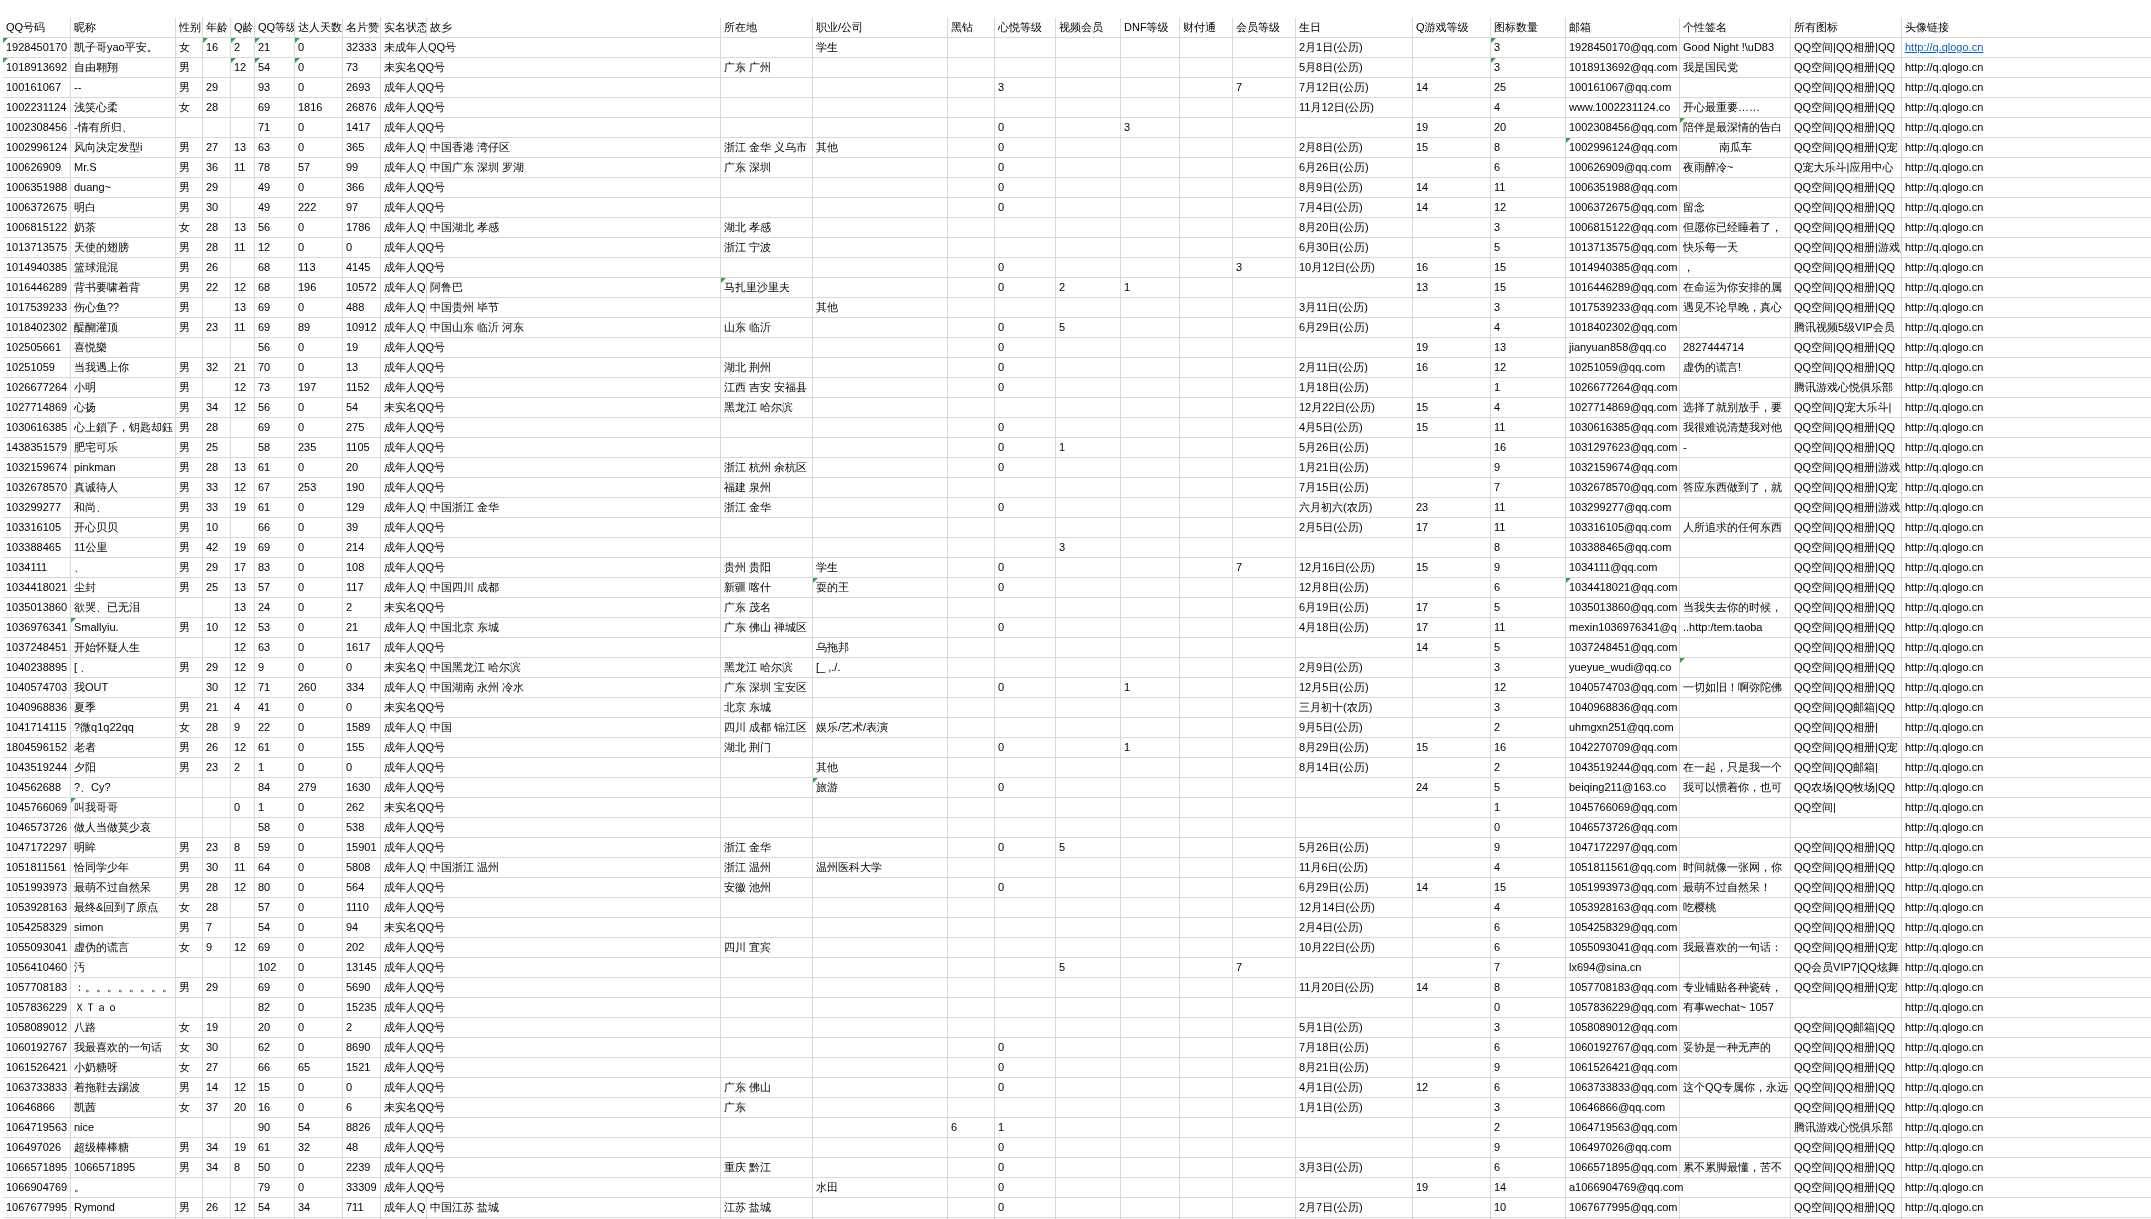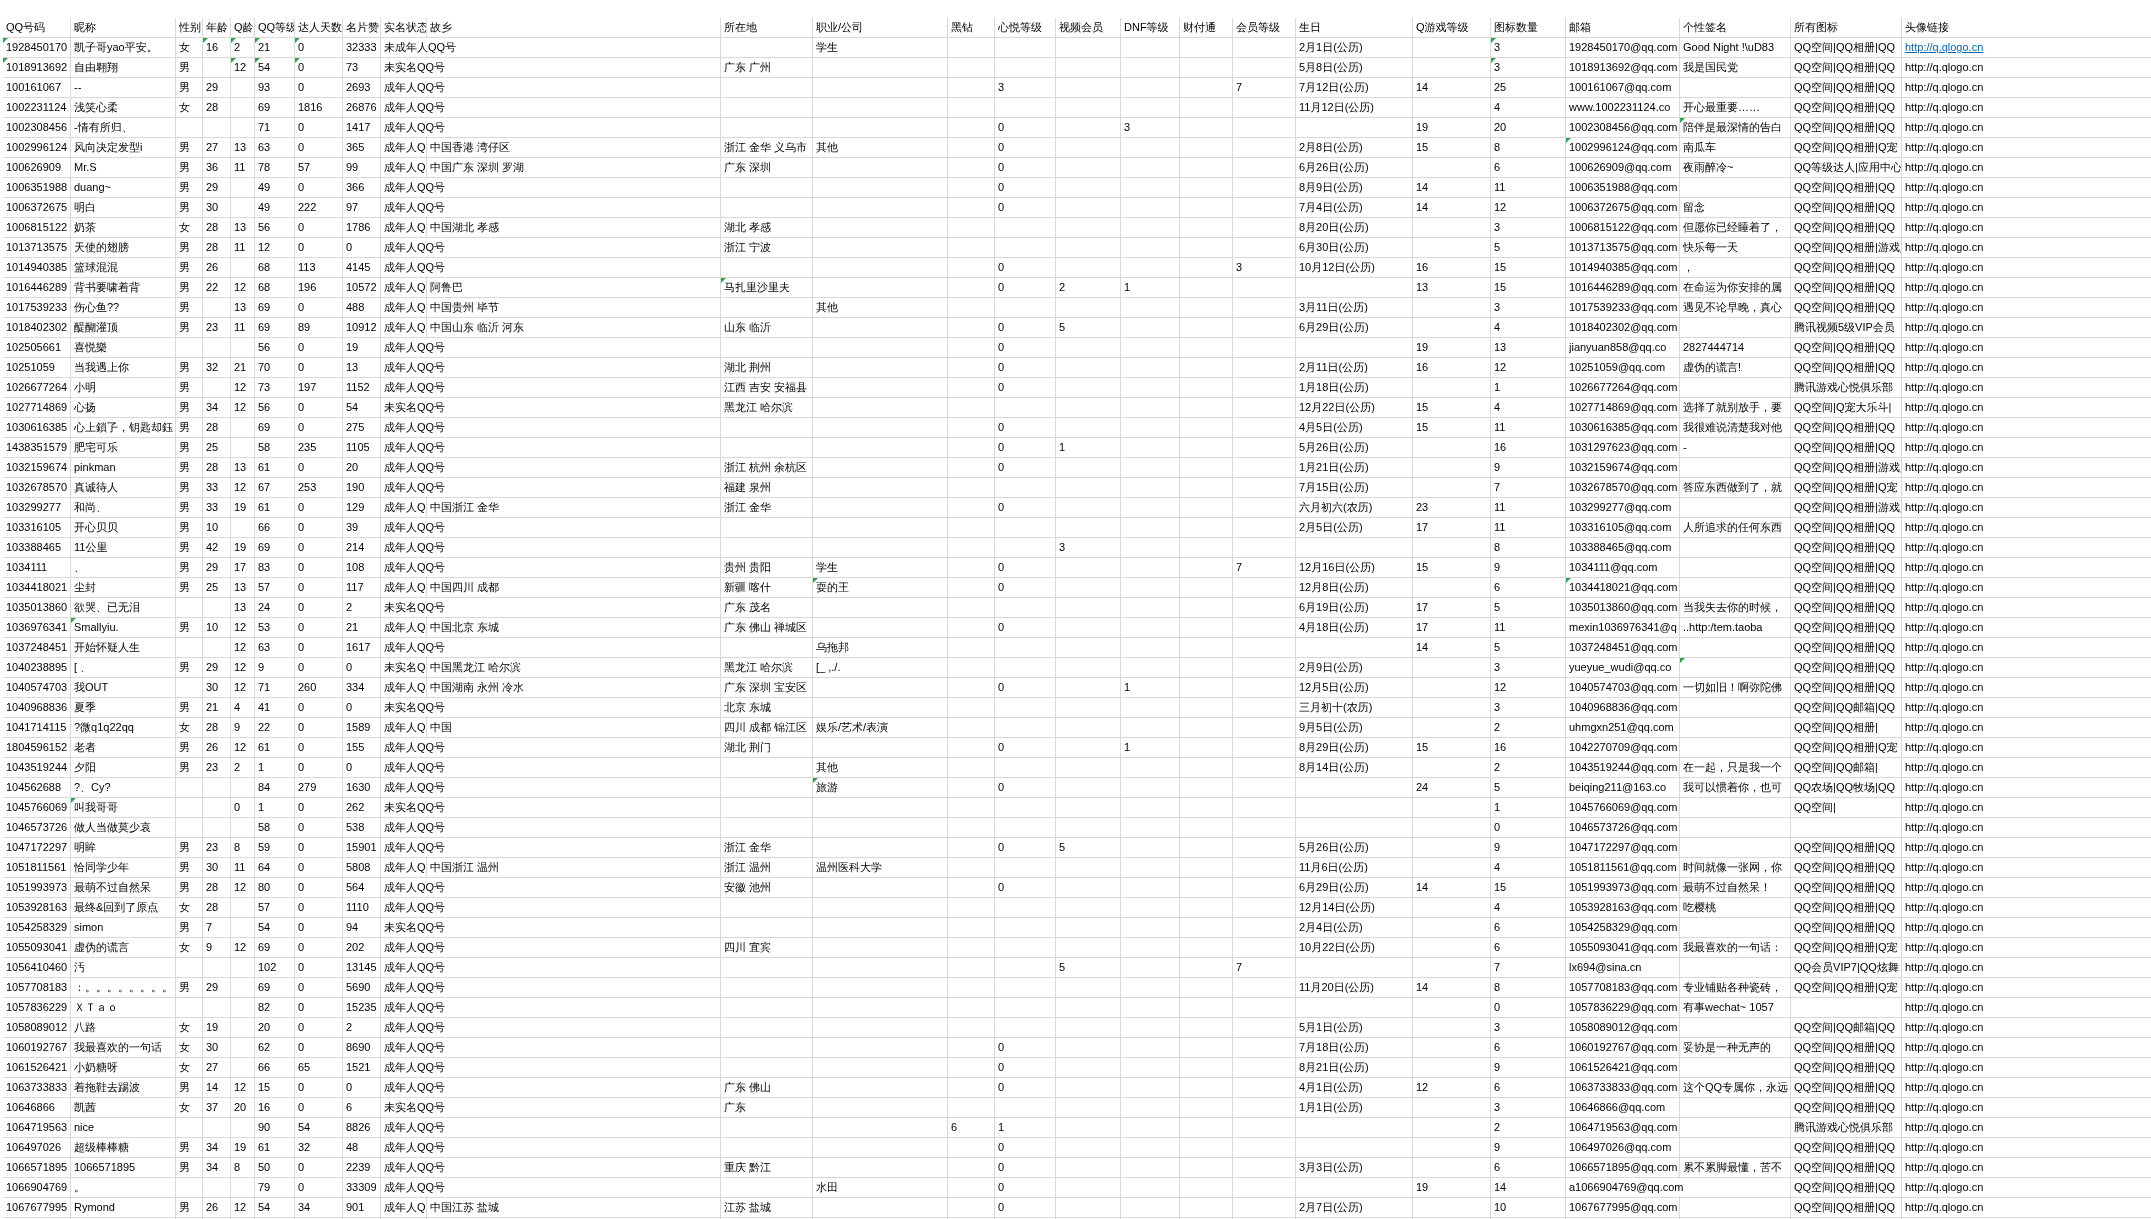--- a/index.html
+++ b/index.html
@@ -27,21 +27,21 @@
     font-size:11px;
     line-height:19px;
     color:#000000;
     border-right:1px solid #d9d9d9;
     border-bottom:1px solid #d9d9d9;
     vertical-align:middle;
   }
   table.grid tr.hdr td{ color:#000; }
   td .cv{ display:block; overflow:hidden; white-space:nowrap; }
   td .ovf{ display:inline-block; white-space:nowrap; position:relative; z-index:1; background:#ffffff; line-height:18px; }
-  td .ra{ text-align:left; padding-right:2px; }
+  td .ra{ text-align:center; padding-right:2px; }
   td .flag{ position:absolute; top:0; left:0; width:0; height:0;
     border-style:solid; border-width:5px 5px 0 0;
     border-color:#2ea44f transparent transparent transparent; z-index:2; }
   td a.avlink{ color:#0563c1; text-decoration:underline; cursor:pointer; }
 </style>
 </head>
 <body>
 
 <div id="sheet-wrap">
   <table class="grid">
@@ -645,21 +645,21 @@
           <td>
             <span class="cv">6</span>
           </td>
           <td>
             <span class="cv">100626909@qq.com</span>
           </td>
           <td>
             <span class="cv">夜雨醉冷~</span>
           </td>
           <td>
-            <span class="cv">QQ等级达人|应用中心</span>
+            <span class="cv">Q宠大乐斗|应用中心</span>
           </td>
           <td>
             <span class="cv">http://q.qlogo.cn</span>
           </td>
         </tr>
         <tr>
           <td>
             <span class="cv">1006351988</span>
           </td>
           <td>
@@ -4247,21 +4247,21 @@
           <td>
             <span class="cv">12</span>
           </td>
           <td>
             <span class="cv">54</span>
           </td>
           <td>
             <span class="cv">34</span>
           </td>
           <td>
-            <span class="cv">901</span>
+            <span class="cv">711</span>
           </td>
           <td>
             <span class="cv">成年人QQ号</span>
           </td>
           <td>
             <span class="cv">中国江苏 盐城</span>
           </td>
           <td><span class="ovf">江苏 盐城</span></td>
           <td>
             <span class="cv"></span>

